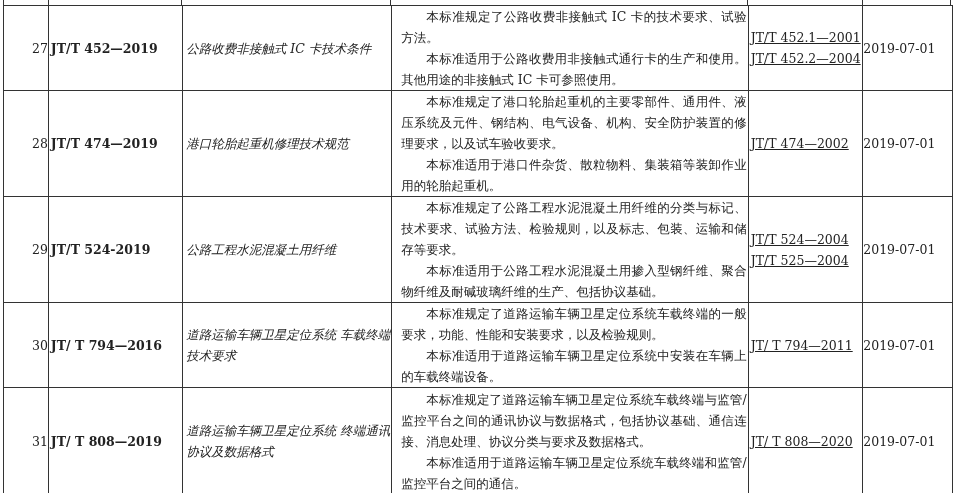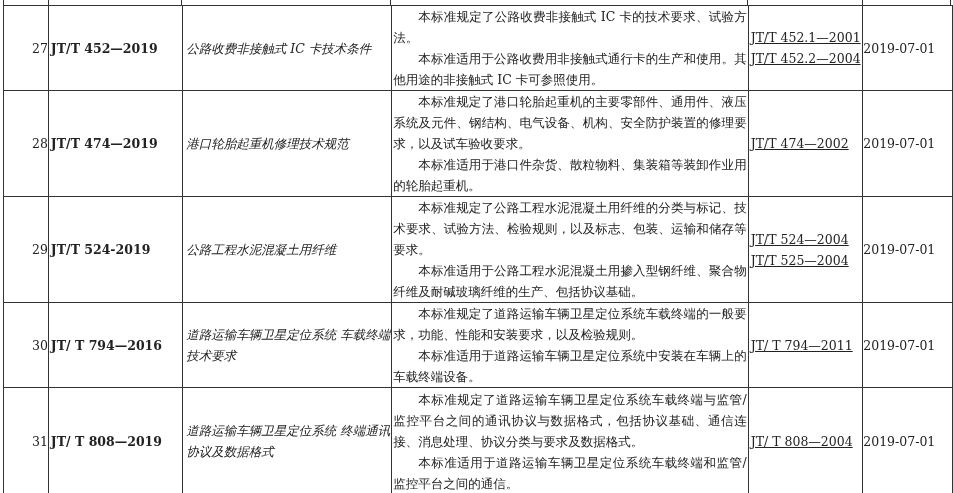--- a/index.html
+++ b/index.html
@@ -6,21 +6,21 @@
   body { width:953px; height:493px; overflow:hidden; position:relative;
          font-family:"DejaVu Serif","Liberation Serif",serif; color:#222; }
   table.std { position:absolute; left:3px; top:5px; border-collapse:collapse; table-layout:fixed; }
   table.std td { border:1.5px solid #333; padding:0; vertical-align:middle; font-size:12.5px; line-height:21px; }
   td.no { width:44px; text-align:right; }
   td.code { width:132px; padding-left:2px !important;font-weight:bold; }
   td.name { width:206px; padding-left:3px !important;font-style:italic; }
   td.desc { width:355px; padding:0 1px !important; text-align:justify; }
   td.replaced { width:112px; padding-left:2px !important;text-decoration:underline; }
   td.date { width:89px; text-align:left; }
-  .para { text-indent:2em; }
+  .para { text-indent:2em;margin-left:8px; }
   .tline { display:block; }
   .top-edge { position:absolute; left:3px; top:0; width:948px; height:5px;
               border-left:1.5px solid #333; border-right:1.5px solid #333; box-sizing:border-box; }
   .top-edge span { position:absolute; top:0; height:5px; border-left:1.5px solid #333; }
 </style>
 </head>
 <body>
 
 <div class="top-edge">
   <span style="left:44px"></span>
@@ -88,18 +88,18 @@
     </tr>
     <tr style="height:107px">
       <td class="no">31</td>
       <td class="code">JT/ T 808—2019</td>
       <td class="name">道路运输车辆卫星定位系统 终端通讯协议及数据格式</td>
       <td class="desc">
         <div class="para">本标准规定了道路运输车辆卫星定位系统车载终端与监管/监控平台之间的通讯协议与数据格式，包括协议基础、通信连接、消息处理、协议分类与要求及数据格式。</div>
         <div class="para">本标准适用于道路运输车辆卫星定位系统车载终端和监管/监控平台之间的通信。</div>
       </td>
       <td class="replaced">
-        <span class="tline">JT/ T 808—2004</span>
+        <span class="tline">JT/ T 808—2020</span>
       </td>
       <td class="date">2019-07-01</td>
     </tr>
   </tbody>
 </table>
 
 </body></html>

